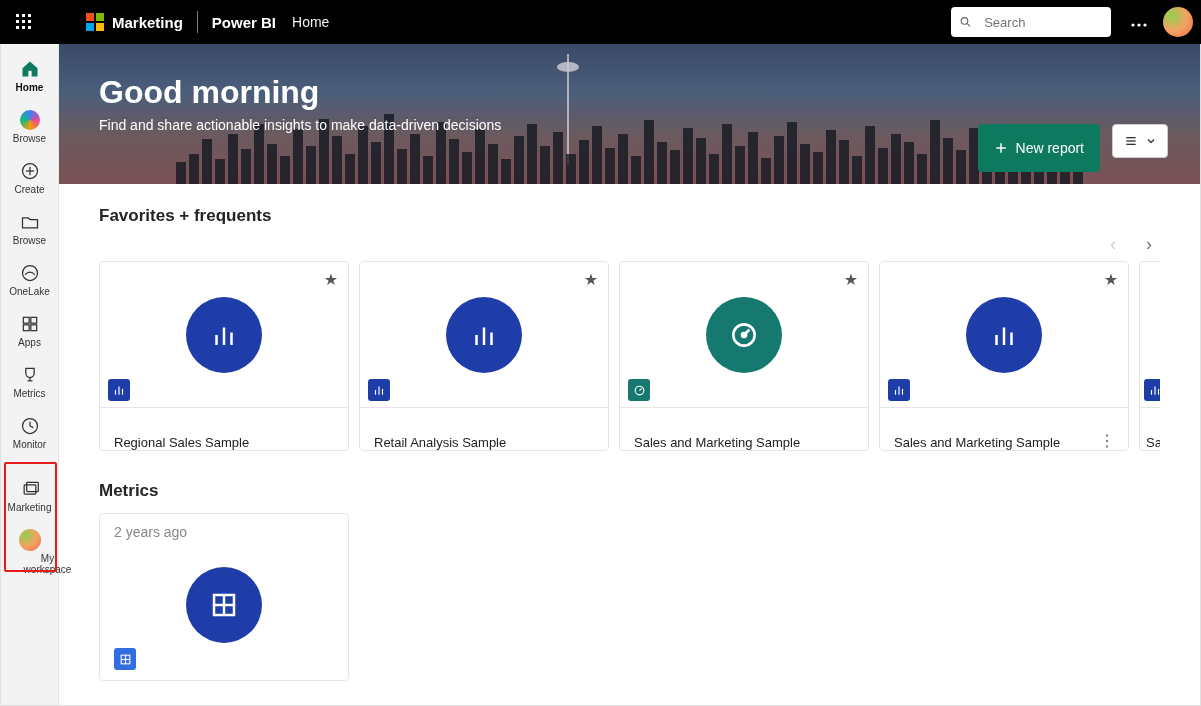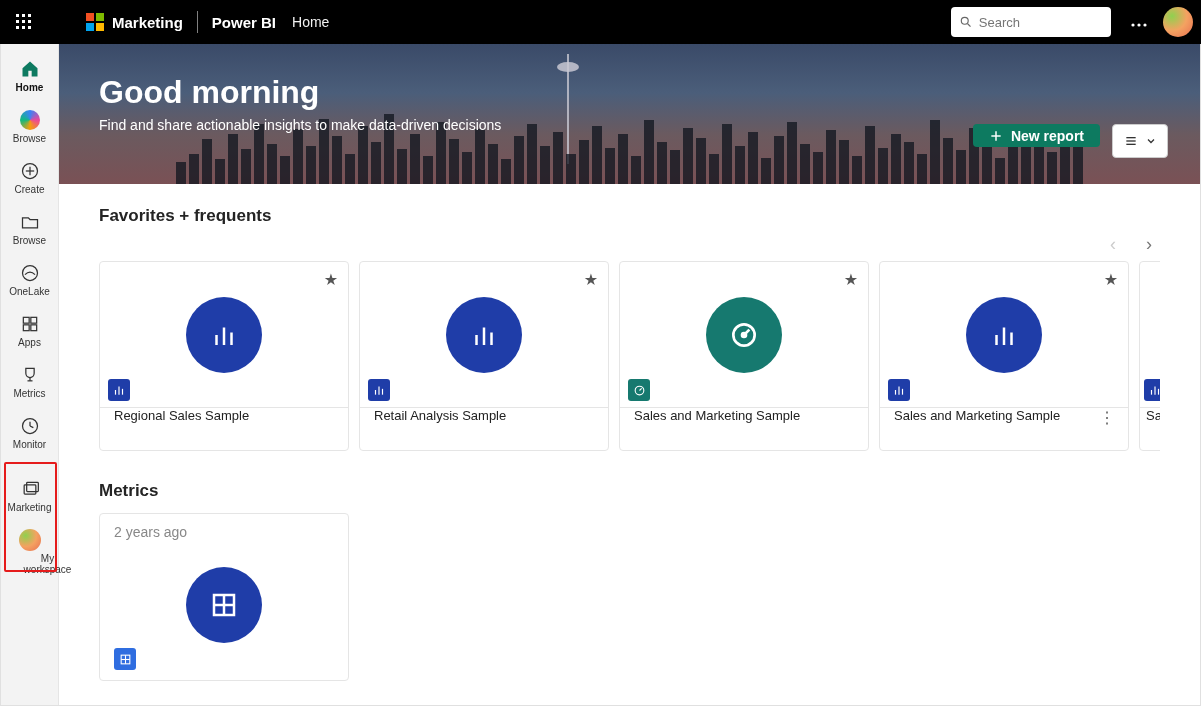--- a/index.html
+++ b/index.html
@@ -38,21 +38,21 @@
   .mslogo span:nth-child(3){background:#00a4ef;}
   .mslogo span:nth-child(4){background:#ffb900;}
   .brand-text { font-size: 15px; font-weight: 600; }
   .vbar { width: 1px; height: 22px; background: rgba(255,255,255,.5); margin: 0 6px; }
   .appname { font-size: 15px; font-weight: 600; }
   .pagetitle-top { font-size: 14px; opacity: .95; }
   .top-spacer { flex: 1; }
   .search {
     display: flex; align-items: center;
     background: #fff; border-radius: 4px;
-    height: 30px; width: 160px; padding: 0 8px; gap: 6px;
+    height: 30px; width: 160px; padding: 0 8px; gap: 12px;
     color: #666;
   }
   .search input { border: none; outline: none; font-size: 13px; width: 100%; color: #333; }
   .hicons { display: flex; align-items: center; gap: 12px; }
   .hicons .dots { cursor: pointer; padding: 4px; }
   .avatar-top {
     width: 30px; height: 30px; border-radius: 50%;
     background: radial-gradient(circle at 30% 30%, #8fd14f, #f4a261, #e76f51);
   }
 
@@ -124,23 +124,23 @@
   .skyline span { display:block; background:rgba(15,20,30,.75); width: 10px; }
   .needle { position:absolute; left:44%; top:0; width:14px; height:120px; }
   .needle::before { content:""; position:absolute; left:6px; top:10px; width:2px; height:110px; background:rgba(200,200,210,.8);}
   .needle::after { content:""; position:absolute; left:-4px; top:18px; width:22px; height:10px; border-radius:50%; background:rgba(200,200,210,.85);}
   .hero-content { position: relative; z-index: 2; }
   .greeting { font-size: 32px; font-weight: 600; margin-bottom: 6px; }
   .tagline { font-size: 14px; }
   .hero-actions { position: absolute; right: 32px; top: 80px; display: flex; gap: 12px; z-index:2; }
   .new-report-btn {
     background: #0d7a60; color: #fff; border: none;
-    height: 23px; padding: 0 16px; border-radius: 4px;
+    height: 48px; padding: 0 16px; border-radius: 4px;
     display: flex; align-items: center; gap: 8px;
-    font-size: 14px; font-weight: 700; cursor: pointer;
+    font-size: 14px; font-weight: 400; cursor: pointer;
   }
   .view-btn {
     background: #fff; color: #333; border: 1px solid #ccc;
     height: 34px; padding: 0 10px; border-radius: 4px;
     display: flex; align-items: center; gap: 6px; cursor: pointer;
   }
 
   
   .section { padding: 22px 40px 0 40px; }
   .section-title { font-size: 17px; font-weight: 600; margin-bottom: 8px; }
@@ -173,21 +173,21 @@
   .big-circle.blue { background: #1f3da8; }
   .big-circle.teal { background: #16796f; }
   .corner-badge {
     position: absolute; bottom: 6px; left: 8px;
     width: 22px; height: 22px; border-radius: 3px;
     display:flex;align-items:center;justify-content:center;
   }
   .corner-badge.blue { background:#1f3da8; }
   .corner-badge.teal { background:#16796f; }
   .card-footer {
-    height: 42px; display: flex; align-items: flex-start;
+    height: 42px; display: flex; align-items: flex-end;
     padding: 0 14px; font-size: 13px; color:#222;
     justify-content: space-between;
   }
   .card-footer .more { color:#666; cursor:pointer; font-size: 16px; letter-spacing: -1px; }
 
   .featured-card {
     width: 250px; border: 1px solid #e5e5e5; border-radius: 4px;
     background:#fff; margin-top: 12px; padding: 10px 14px;
   }
   .featured-card .meta { font-size: 14px; color: #888; }

